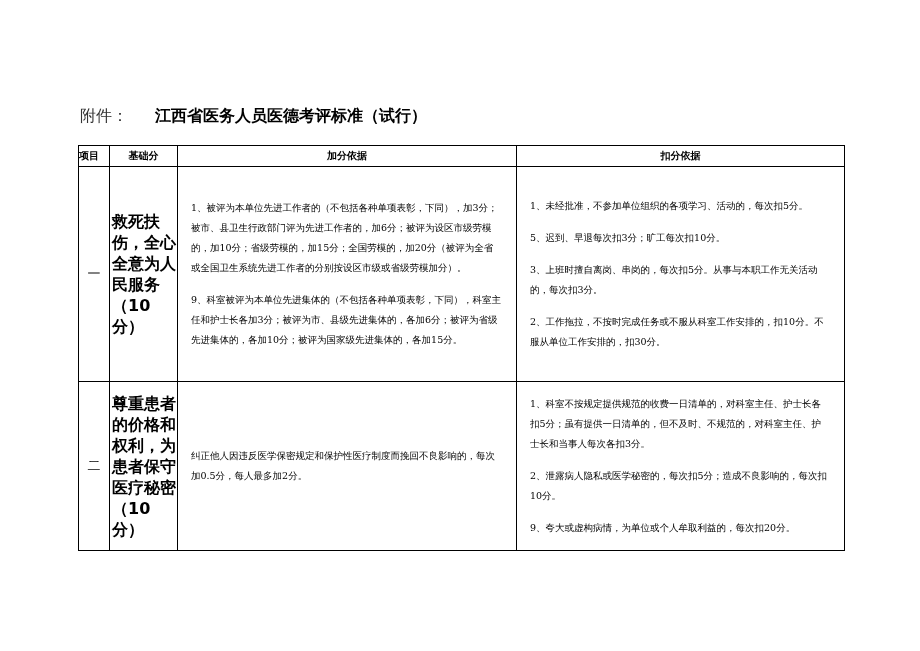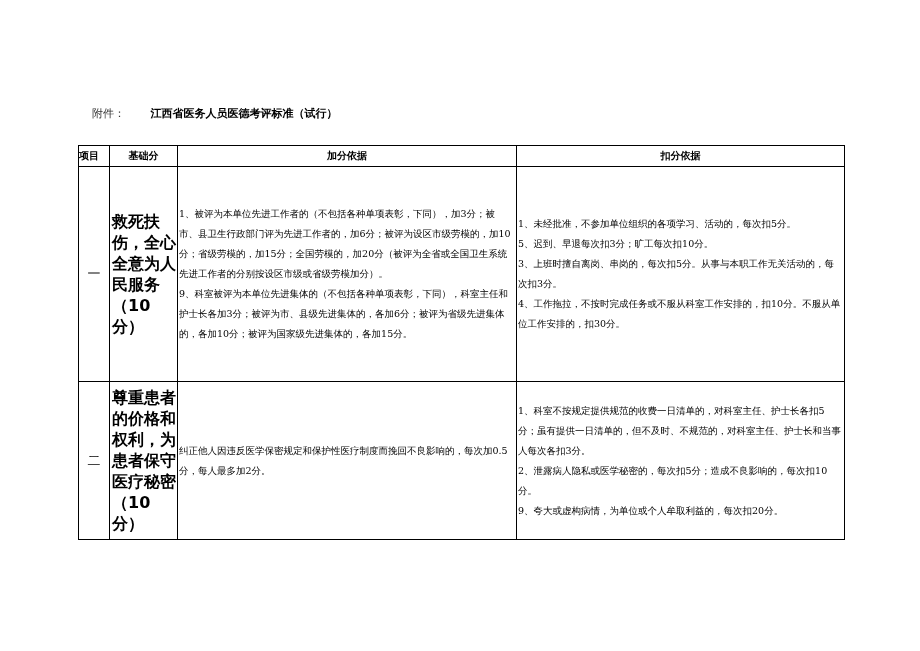--- a/index.html
+++ b/index.html
@@ -1,31 +1,31 @@
 <!DOCTYPE html>
 <html><head>
   <meta charset="utf-8">
   <style>
     html, body { margin: 0; padding: 0; background: #ffffff; }
     body { width: 920px; height: 651px; position: relative; overflow: hidden;
            font-family: "DejaVu Serif", "Liberation Serif", serif; color: #000; }
-    .title-line { position: absolute; top: 106px; left: 92px; font-size: 11px; white-space: nowrap; }
+    .title-line { position: absolute; top: 106px; left: 80px; font-size: 16px; white-space: nowrap; }
     .title-line .annex { color: #333; margin-right: 22px; font-family: "DejaVu Sans", sans-serif; }
     .title-line .doc-title { font-weight: bold; font-family: "DejaVu Sans", sans-serif; }
     table.std { position: absolute; top: 145px; left: 78px; width: 766px;
                 border-collapse: collapse; table-layout: fixed; }
     table.std td, table.std th { border: 1.5px solid #000; padding: 0; vertical-align: middle; }
     table.std th { font-size: 10px; font-weight: bold; height: 20px; font-family: Liberation Mono, monospace; }
     th.c-item { text-align: left; padding-left: 3px; }
     .r1 td { height: 214px; }
     .r2 td { height: 157px; }
     .no { text-align: center; font-size: 13px; }
     .base { font-size: 16px; font-weight: bold; line-height: 21px; font-family: "DejaVu Sans", sans-serif; padding-left: 2px !important; }
     .para { font-size: 9.5px; line-height: 20px; padding-left: 1px !important; padding-right: 2px !important; }
-    .para p { margin: 0; }
+    .para p { margin: 12px; }
   </style>
 </head>
 <body>
 
 <div class="title-line">
   <span class="annex">附件：</span>
   <span class="doc-title">江西省医务人员医德考评标准（试行）</span>
 </div>
 
 <table class="std">
@@ -46,21 +46,21 @@
     <td class="no">一</td>
     <td class="base">救死扶伤，全心全意为人民服务（10分）</td>
     <td class="para">
       <p>1、被评为本单位先进工作者的（不包括各种单项表彰，下同），加3分；被市、县卫生行政部门评为先进工作者的，加6分；被评为设区市级劳模的，加10分；省级劳模的，加15分；全国劳模的，加20分（被评为全省或全国卫生系统先进工作者的分别按设区市级或省级劳模加分）。</p>
       <p>9、科室被评为本单位先进集体的（不包括各种单项表彰，下同），科室主任和护士长各加3分；被评为市、县级先进集体的，各加6分；被评为省级先进集体的，各加10分；被评为国家级先进集体的，各加15分。</p>
     </td>
     <td class="para">
       <p>1、未经批准，不参加单位组织的各项学习、活动的，每次扣5分。</p>
       <p>5、迟到、早退每次扣3分；旷工每次扣10分。</p>
       <p>3、上班时擅自离岗、串岗的，每次扣5分。从事与本职工作无关活动的，每次扣3分。</p>
-      <p>4、工作拖拉，不按时完成任务或不服从科室工作安排的，扣10分。不服从单位工作安排的，扣30分。</p>
+      <p>2、工作拖拉，不按时完成任务或不服从科室工作安排的，扣10分。不服从单位工作安排的，扣30分。</p>
     </td>
   </tr>
   <tr class="r2">
     <td class="no">二</td>
     <td class="base">尊重患者的价格和权利，为患者保守医疗秘密（10分）</td>
     <td class="para">
       <p>纠正他人因违反医学保密规定和保护性医疗制度而挽回不良影响的，每次加0.5分，每人最多加2分。</p>
     </td>
     <td class="para">
       <p>1、科室不按规定提供规范的收费一日清单的，对科室主任、护士长各扣5分；虽有提供一日清单的，但不及时、不规范的，对科室主任、护士长和当事人每次各扣3分。</p>

